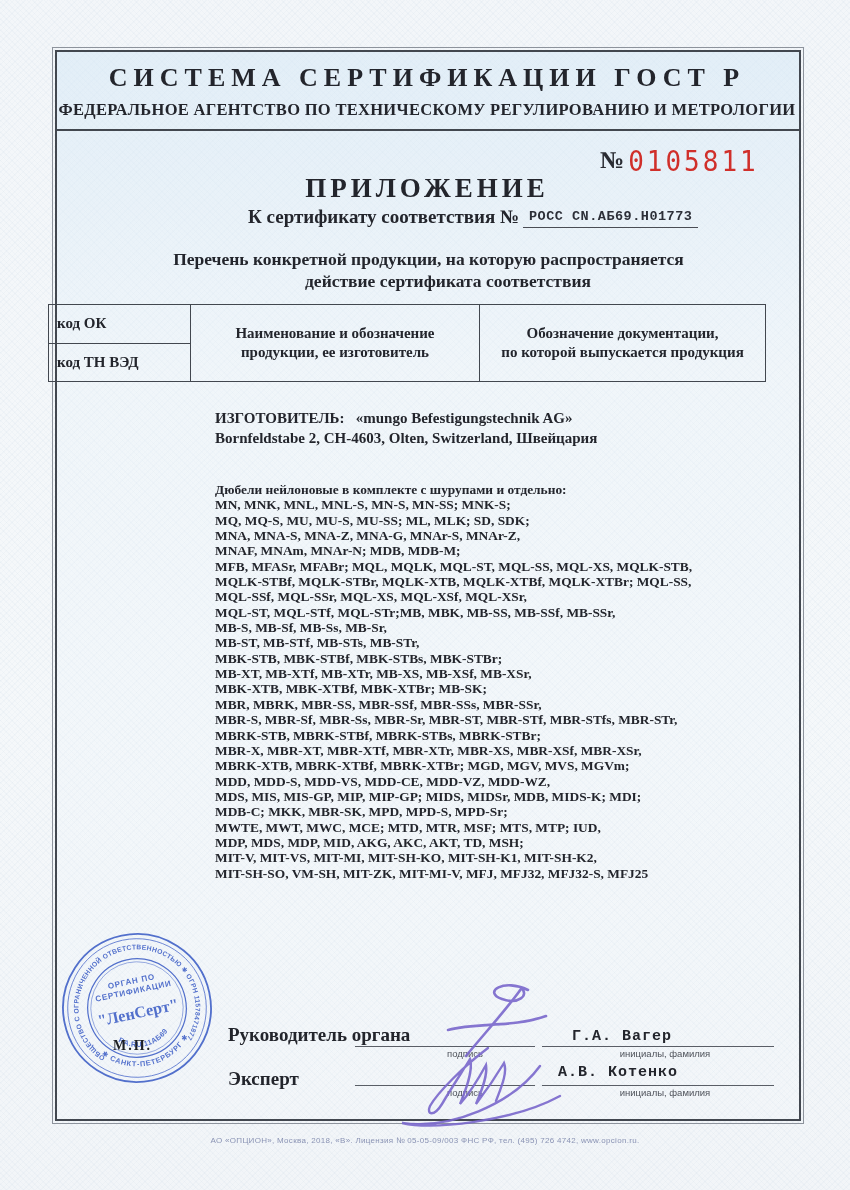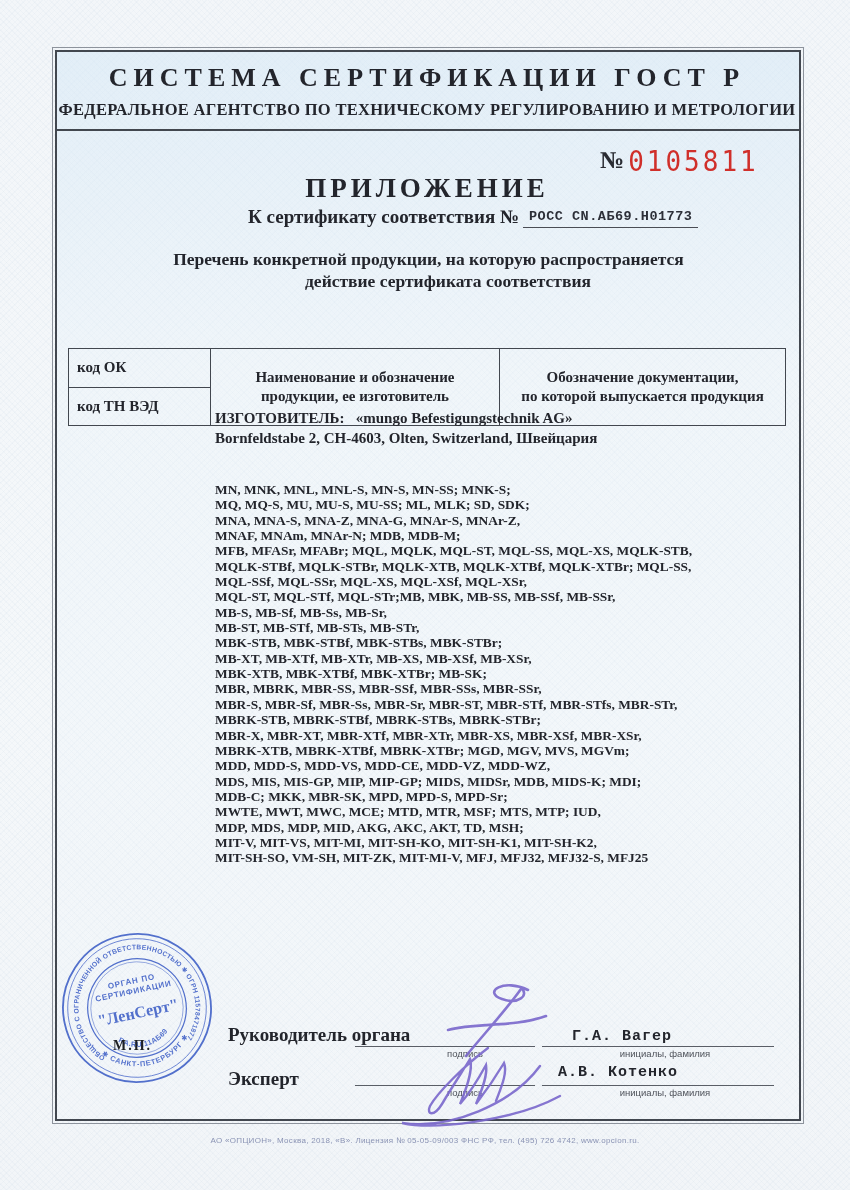--- a/index.html
+++ b/index.html
@@ -29,21 +29,21 @@
     font-size:27px;font-weight:bold;letter-spacing:4px;color:#23252c;}
   
   .certrow{position:absolute;left:248px;top:206px;display:flex;align-items:flex-end;white-space:nowrap;}
   .certrow .lbl{font-size:19px;font-weight:bold;color:#23252c;}
   .certrow .slot{width:175px;margin-left:4px;border-bottom:1.2px solid #4a4d55;text-align:center;}
   .certrow .slot span{display:inline-block;transform:translateY(-3px);
     font-family:"Liberation Mono","DejaVu Sans Mono",monospace;font-size:13.5px;font-weight:bold;letter-spacing:.5px;color:#2c2f38;}
   .sub1{position:absolute;left:52px;top:249px;width:753px;text-align:center;font-size:17.5px;font-weight:bold;color:#23252c;}
   .sub2{position:absolute;left:52px;top:271px;width:750px;text-align:center;font-size:17.5px;font-weight:bold;color:#23252c;padding-left:21px;}
   
-  .tbl{position:absolute;left:68px;top:304px;width:716px;height:76px;border:1.5px solid #42474f;display:flex;margin-top:44px;}
+  .tbl{position:absolute;left:48px;top:304px;width:716px;height:76px;border:1.5px solid #42474f;display:flex;}
   .tbl .c1{width:141px;border-right:1.5px solid #42474f;display:flex;flex-direction:column;}
   .tbl .c1 .cell{flex:1;display:flex;align-items:center;padding-left:8px;font-size:15px;font-weight:bold;color:#23252c;}
   .tbl .c1 .cell:first-child{border-bottom:1px solid #42474f;}
   .tbl .c2{width:288px;border-right:1.5px solid #42474f;}
   .tbl .c3{flex:1;}
   .tbl .hcell{height:100%;display:flex;flex-direction:column;justify-content:center;text-align:center;
     font-size:15px;font-weight:bold;line-height:19px;color:#23252c;}
   
   .manu{position:absolute;left:215px;top:409px;font-size:15px;font-weight:bold;line-height:19.5px;color:#23252c;}
   .plist{position:absolute;left:215px;top:482px;font-size:13.4px;font-weight:bold;line-height:15.35px;color:#23252c;white-space:nowrap;}
@@ -113,20 +113,21 @@
 
   <div class="manu">
     <div>
       <span>ИЗГОТОВИТЕЛЬ:</span>&nbsp;&nbsp;
       <span>«mungo Befestigungstechnik AG»</span>
     </div>
     <div>Bornfeldstabe 2, CH-4603, Olten, Switzerland, Швейцария</div>
   </div>
 
   <div class="plist">
+    <div>Дюбели нейлоновые в комплекте с шурупами и отдельно:</div>
     <div>MN, MNK, MNL, MNL-S, MN-S, MN-SS; MNK-S;</div>
     <div>MQ, MQ-S, MU, MU-S, MU-SS; ML, MLK; SD, SDK;</div>
     <div>MNA, MNA-S, MNA-Z, MNA-G, MNAr-S, MNAr-Z,</div>
     <div>MNAF, MNAm, MNAr-N; MDB, MDB-M;</div>
     <div>MFB, MFASr, MFABr; MQL, MQLK, MQL-ST, MQL-SS, MQL-XS, MQLK-STB,</div>
     <div>MQLK-STBf, MQLK-STBr, MQLK-XTB, MQLK-XTBf, MQLK-XTBr; MQL-SS,</div>
     <div>MQL-SSf, MQL-SSr, MQL-XS, MQL-XSf, MQL-XSr,</div>
     <div>MQL-ST, MQL-STf, MQL-STr;MB, MBK, MB-SS, MB-SSf, MB-SSr,</div>
     <div>MB-S, MB-Sf, MB-Ss, MB-Sr,</div>
     <div>MB-ST, MB-STf, MB-STs,  MB-STr,</div>

